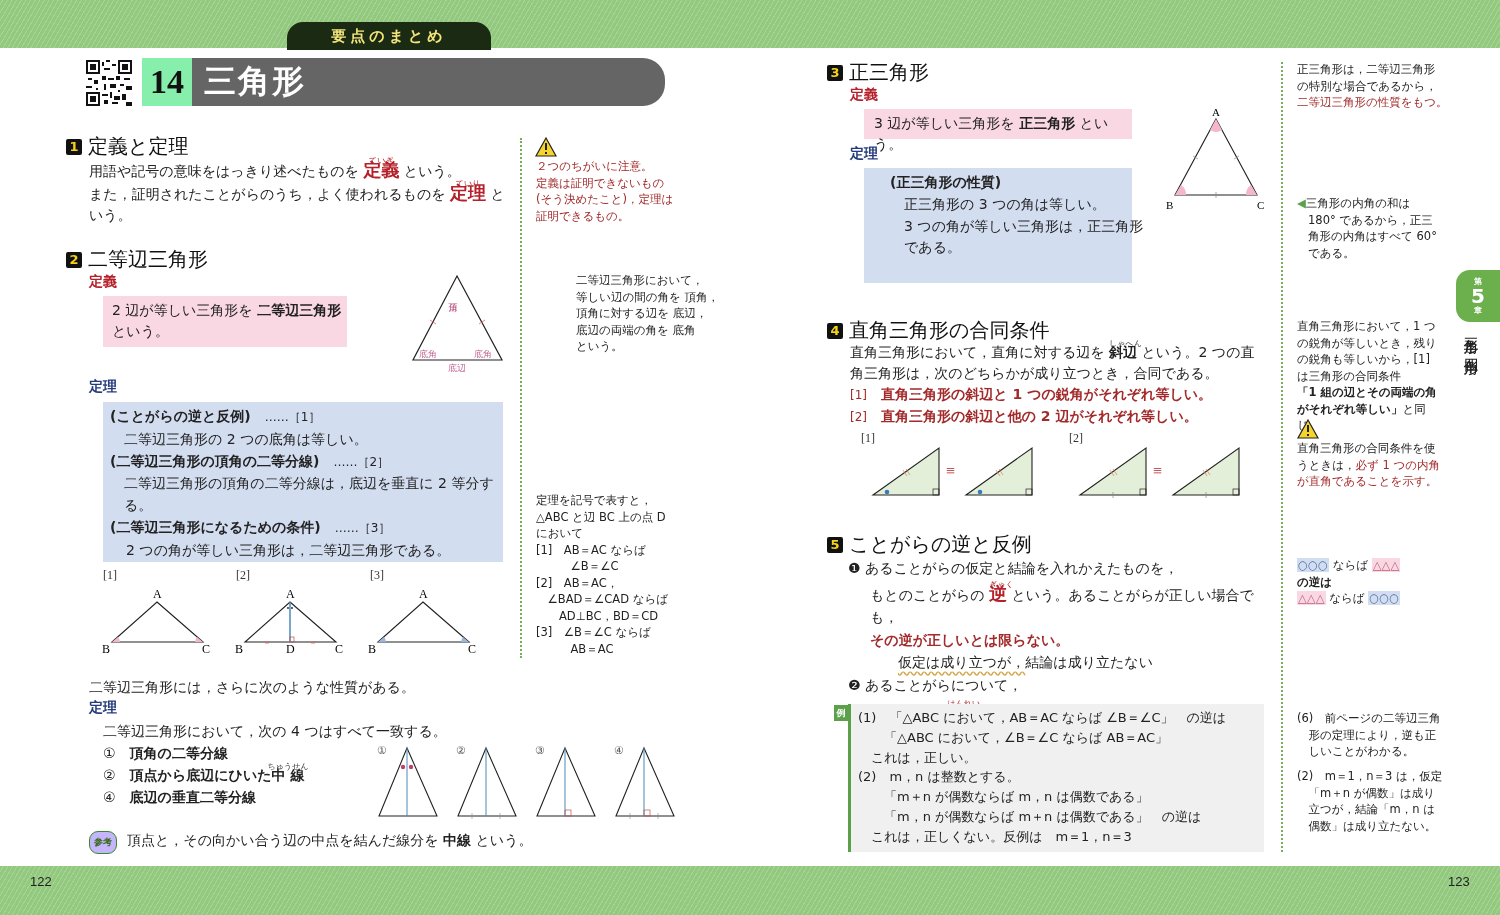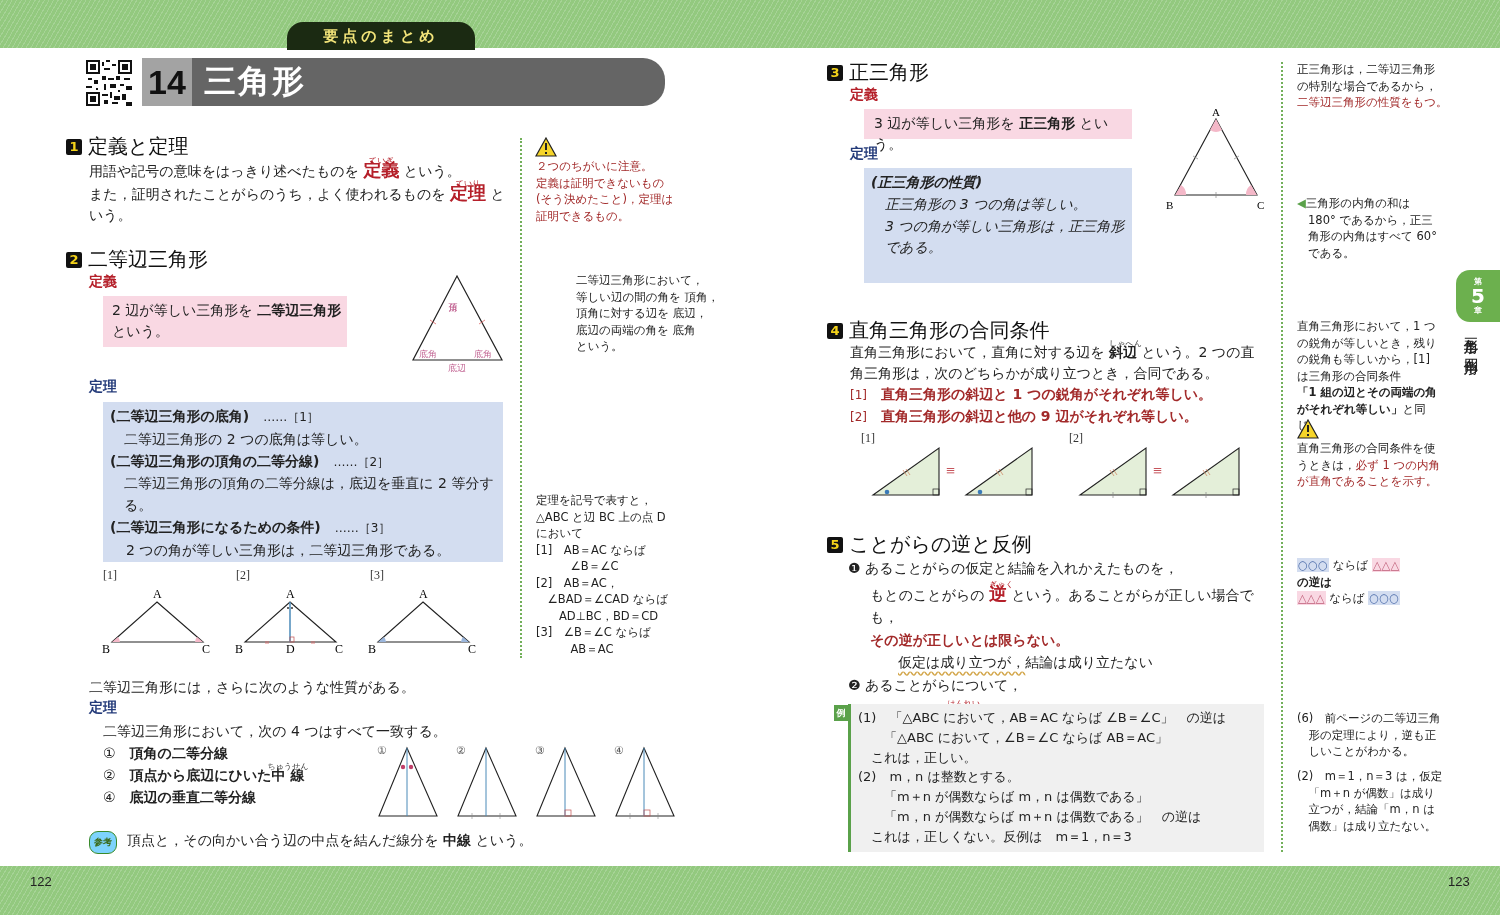--- a/index.html
+++ b/index.html
@@ -15,30 +15,30 @@
     background-image: repeating-linear-gradient(-60deg, rgba(255,255,255,0.18) 0 1px, transparent 1px 4px);
   }
   #top-band { position: absolute; left: 0; top: 0; width: 1500px; height: 48px; }
   #bottom-band { position: absolute; left: 0; top: 866px; width: 1500px; height: 49px; }
   #left-page { position: absolute; left: 0; top: 48px; width: 750px; height: 818px; background: #fff; border-top-left-radius: 30px; }
   #right-page { position: absolute; left: 750px; top: 48px; width: 750px; height: 818px; background: #fff; }
 
   .page-num { position: absolute; top: 874px; font-size: 13px; color: #222; font-family: "Liberation Sans Narrow", "Liberation Sans", sans-serif; }
 
   #summary-tab {
-    position: absolute; left: 287px; top: 22px; width: 188px; height: 28px;
+    position: absolute; left: 287px; top: 22px; width: 204px; height: 28px;
     background: #1b2a12; border-radius: 16px 16px 0 0;
     color: #f3e57a; font-weight: bold; font-size: 15px; letter-spacing: 4px;
     display: flex; align-items: center; justify-content: center;
   }
   #qr { position: absolute; left: 86px; top: 60px; width: 46px; height: 46px; }
   #chapter-num {
     position: absolute; left: 142px; top: 58px; width: 50px; height: 48px;
-    background: #a3a3a3; color: #111; font-weight: bold; font-size: 34px;
-    display: flex; align-items: center; justify-content: center; font-family: Liberation Sans, sans-serif;
+    background: #86efac; color: #111; font-weight: bold; font-size: 34px;
+    display: flex; align-items: center; justify-content: center; font-family: Liberation Serif, serif;
   }
   #title-bar {
     position: absolute; left: 192px; top: 58px; width: 473px; height: 48px;
     background: #656565; border-radius: 0 22px 22px 0;
     color: #fff; font-weight: bold; font-size: 32px;
     display: flex; align-items: center; padding-left: 12px; letter-spacing: 2px;
   }
 
   .sec-head { position: absolute; display: flex; align-items: center; font-size: 20px; color: #111; }
   .sec-num {
@@ -67,21 +67,21 @@
     background: #6cb04e; border-radius: 14px 0 0 14px; color: #fff;
     display: flex; flex-direction: column; align-items: center; justify-content: center; font-weight: bold;
   }
   #chapter-tab .s { font-size: 8px; line-height: 9px; }
   #chapter-tab .n { font-size: 20px; line-height: 20px; }
   #chapter-name {
     position: absolute; left: 1458px; top: 326px; width: 22px; writing-mode: vertical-rl;
     font-size: 15px; color: #222; letter-spacing: 1px;
   }
   .rei-badge { position: absolute; left: 834px; top: 705px; width: 14px; height: 16px; background: #5aa14a; color: #fff; font-size: 9px; font-weight: bold; display: flex; align-items: center; justify-content: center; }
-  .sanko { display: inline-block; background: #7dd3fc; border: 1.5px solid #3a8a2a; border-radius: 9px; font-size: 9px; padding: 0 4px; color: #3a6a1a; font-weight: bold; margin-right: 10px; }
+  .sanko { display: inline-block; background: #c4b5fd; border: 1.5px solid #3a8a2a; border-radius: 9px; font-size: 9px; padding: 0 4px; color: #3a6a1a; font-weight: bold; margin-right: 10px; }
   .hl-blue { background: #d3ddf0; padding: 0 1px; color: #4a6aa8; }
   .hl-pink { background: #f9d8e3; padding: 0 1px; color: #c0607a; }
   .wavy { text-decoration: underline wavy #d3a64a; text-underline-offset: 4px; }
 </style>
 </head>
 <body>
 
 <div id="top-band" class="stripe"></div>
 <div id="bottom-band" class="stripe"></div>
 <div id="left-page"></div>
@@ -179,21 +179,21 @@
   <div>二等辺三角形において，</div>
   <div>等しい辺の間の角を 頂角，</div>
   <div>頂角に対する辺を 底辺，</div>
   <div>底辺の両端の角を 底角</div>
   <div>という。</div>
 </div>
 
 <div class="label-blue" style="left:89px; top:378px;">定理</div>
 <div class="blue-box" style="left:103px; top:402px; width:400px; height:160px;"></div>
 <div class="text" style="left:110px; top:406px; width:390px; line-height:21.8px;">
-  <div><span class="bold">(二等辺三角形の底角)</span>　<span style="font-size:12px;">……［1］</span></div>
+  <div><span class="bold">(ことがらの逆と反例)</span>　<span style="font-size:12px;">……［1］</span></div>
   <div style="padding-left:14px;">二等辺三角形の 2 つの底角は等しい。</div>
   <div><span class="bold">(二等辺三角形の頂角の二等分線)</span>　<span style="font-size:12px;">……［2］</span></div>
   <div style="padding-left:14px;">二等辺三角形の頂角の二等分線は，底辺を垂直に 2 等分す</div>
   <div style="padding-left:14px;">る。</div>
   <div><span class="bold">(二等辺三角形になるための条件)</span>　<span style="font-size:12px;">……［3］</span></div>
   <div style="padding-left:16px;">2 つの角が等しい三角形は，二等辺三角形である。</div>
 </div>
 
 <svg style="position:absolute; left:100px; top:566px;" width="400" height="92">
   <text x="3" y="13" font-size="12" fill="#333">[1]</text>
@@ -287,21 +287,21 @@
 
 <div class="sec-head" style="left:827px; top:59px;">
   <span class="sec-num">3</span>
   <span>正三角形</span>
 </div>
 <div class="label-red" style="left:850px; top:86px;">定義</div>
 <div class="pink-box" style="left:864px; top:109px; width:268px; height:30px;"></div>
 <div class="text" style="left:874px; top:113px; width:260px;"><span>3 辺が等しい三角形を </span><span class="bold">正三角形</span><span> という。</span></div>
 <div class="label-blue" style="left:850px; top:145px;">定理</div>
 <div class="blue-box" style="left:864px; top:168px; width:268px; height:115px;"></div>
-<div class="text" style="left:871px; top:172px; width:260px; line-height:21.8px;font-style:italic;">
+<div class="text" style="left:890px; top:172px; width:260px; line-height:21.8px;">
   <div class="bold">(正三角形の性質)</div>
   <div>　正三角形の 3 つの角は等しい。</div>
   <div>　3 つの角が等しい三角形は，正三角形</div>
   <div>　である。</div>
 </div>
 <svg style="position:absolute; left:1160px; top:105px;" width="115" height="110">
   <polygon points="56,14 97,90 15,90" fill="none" stroke="#222" stroke-width="1.1"></polygon>
   <path d="M50,25 A11,11 0 0 0 62,25 L56,14 Z" fill="#f4b8c8"></path>
   <path d="M26,90 A11,11 0 0 0 21,80 L15,90 Z" fill="#f4b8c8"></path>
   <path d="M86,90 A11,11 0 0 1 91,80 L97,90 Z" fill="#f4b8c8"></path>
@@ -333,21 +333,21 @@
 <div id="chapter-name">三角形と四角形</div>
 
 <div class="sec-head" style="left:827px; top:317px;">
   <span class="sec-num">4</span>
   <span>直角三角形の合同条件</span>
 </div>
 <div class="text" style="left:850px; top:342px; width:430px;">
   <div><span>直角三角形において，直角に対する辺を </span><span class="ruby-wrap"><span class="ruby dark">しゃへん</span><span class="bold">斜辺</span></span><span> という。2 つの直</span></div>
   <div>角三角形は，次のどちらかが成り立つとき，合同である。</div>
   <div class="darkred"><span style="font-size:12px;">[1]</span>　<span class="bold">直角三角形の斜辺と 1 つの鋭角がそれぞれ等しい。</span></div>
-  <div class="darkred"><span style="font-size:12px;">[2]</span>　<span class="bold">直角三角形の斜辺と他の 9 辺がそれぞれ等しい。</span></div>
+  <div class="darkred"><span style="font-size:12px;">[2]</span>　<span class="bold">直角三角形の斜辺と他の 2 辺がそれぞれ等しい。</span></div>
 </div>
 <svg style="position:absolute; left:855px; top:428px;" width="400" height="72">
   <text x="6" y="14" font-size="12" fill="#333">[1]</text>
   <polygon points="18,67 84,20 84,67" fill="#e4efd9" stroke="#222" stroke-width="1.1"></polygon>
   <rect x="78" y="61" width="6" height="6" fill="none" stroke="#222" stroke-width="0.7"></rect>
   <circle cx="32" cy="64" r="2.3" fill="#3a7ab8"></circle>
   <line x1="48" y1="42" x2="52" y2="48" stroke="#d0805a" stroke-width="0.7"></line>
     <line x1="51" y1="41" x2="55" y2="47" stroke="#d0805a" stroke-width="0.7"></line>
   <text x="91" y="48" font-size="16" fill="#b5202a">≡</text>
   <polygon points="111,67 177,20 177,67" fill="#e4efd9" stroke="#222" stroke-width="1.1"></polygon>

